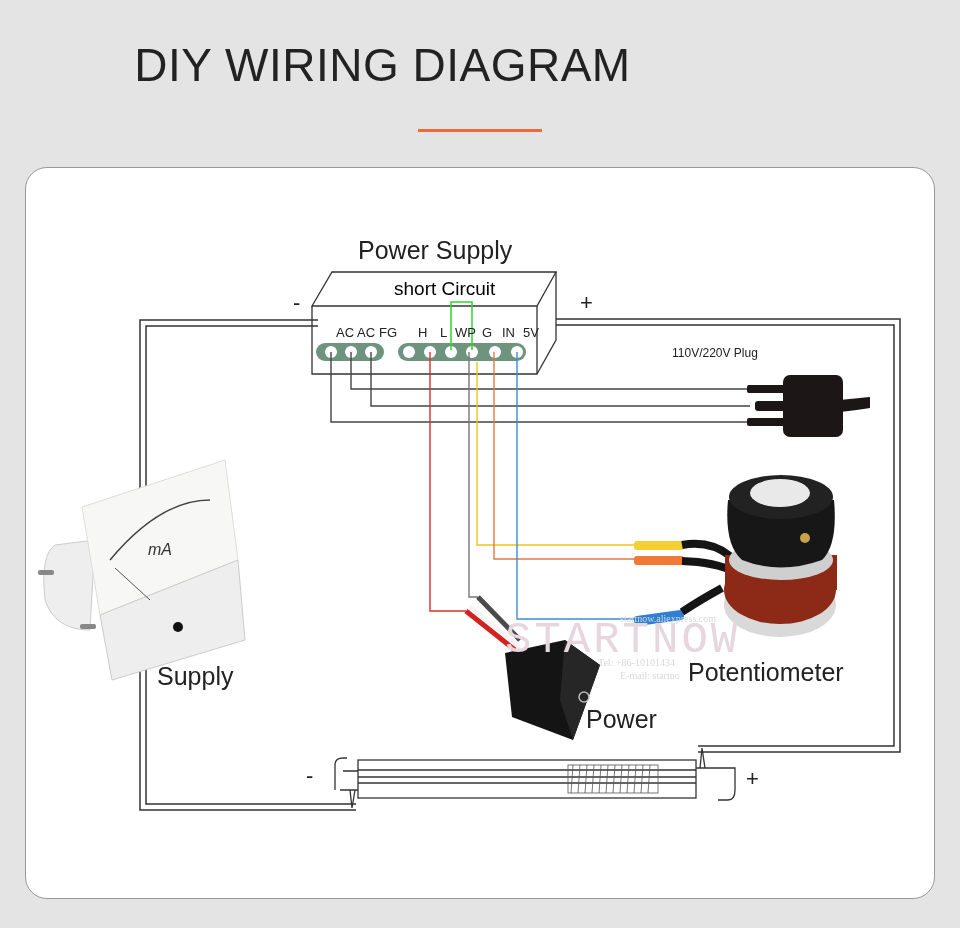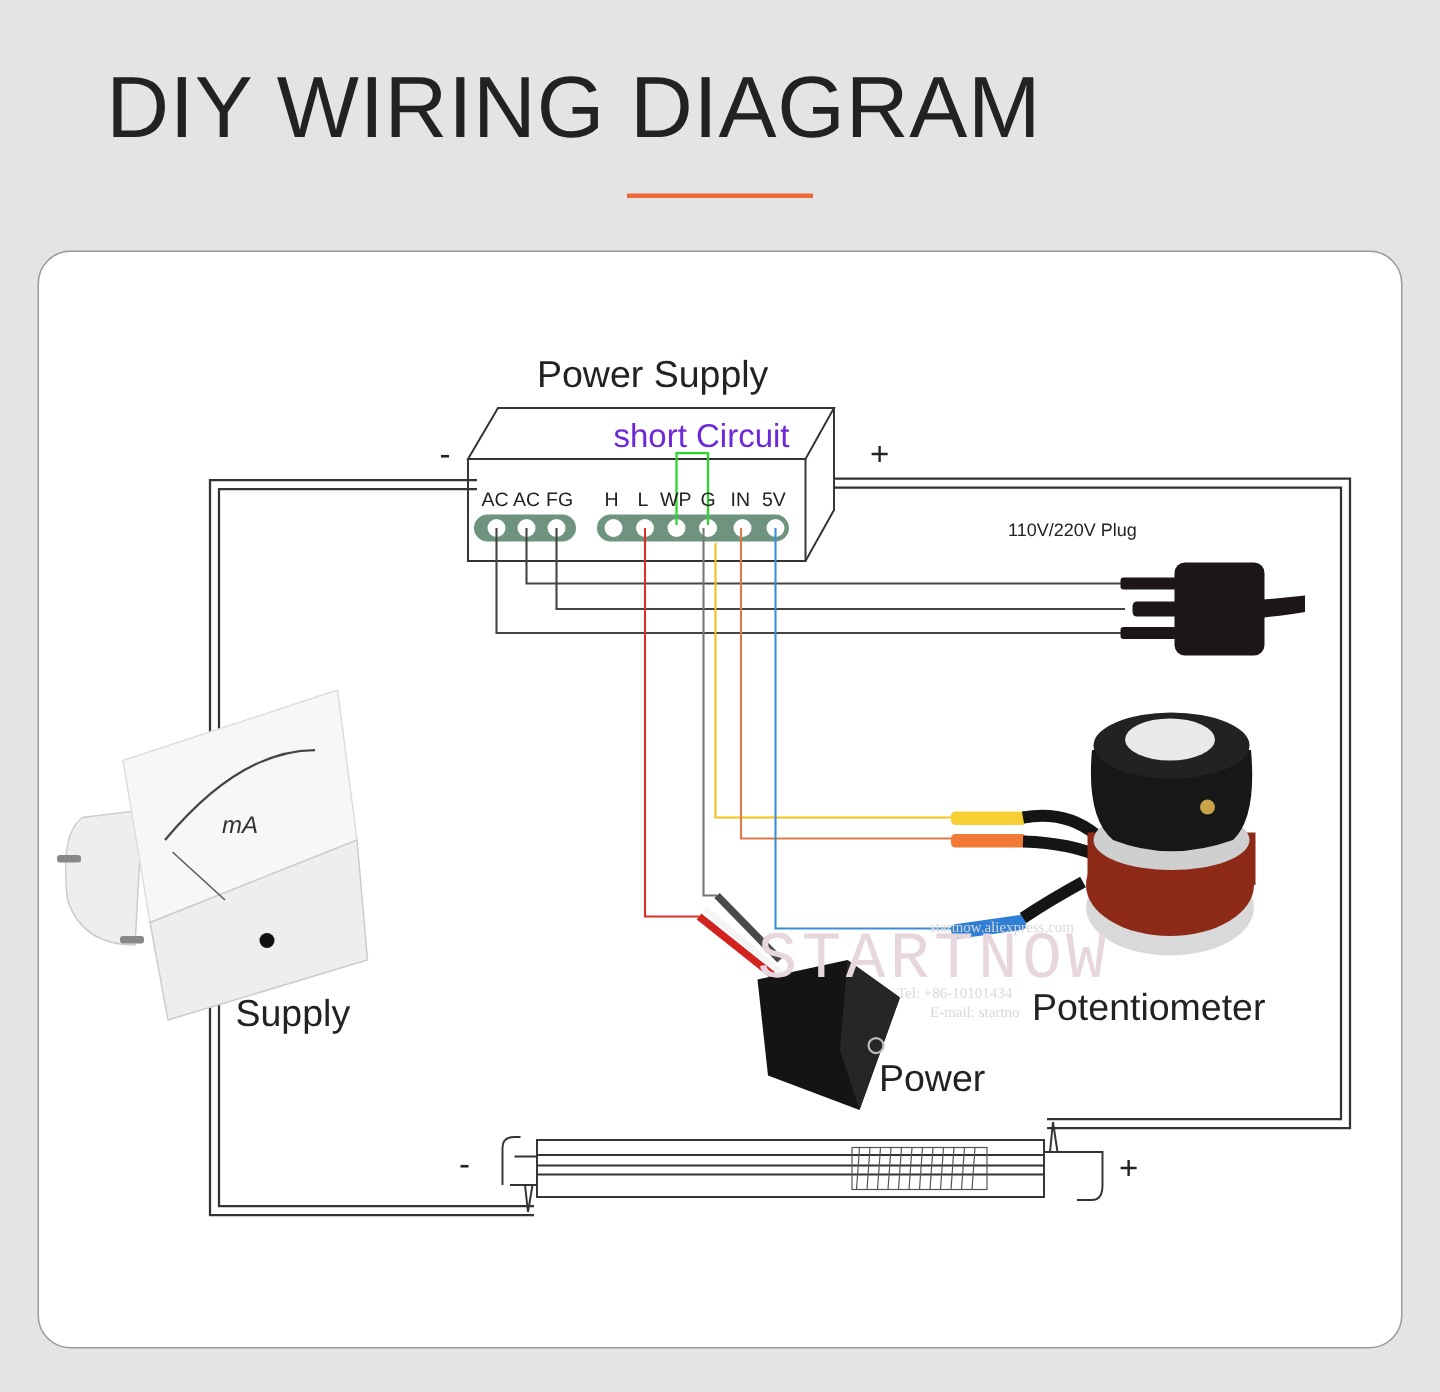--- a/index.html
+++ b/index.html
@@ -1,28 +1,28 @@
 <!DOCTYPE html>
 <html><head>
 <meta charset="utf-8">
 <style>
   html,body{margin:0;padding:0;}
   body{width:960px;height:928px;background:#e4e4e4;position:relative;overflow:hidden;font-family:"Liberation Sans",sans-serif;}
-  .title{position:absolute;left:0;top:38px;width:765px;text-align:center;font-size:58px;color:#222;letter-spacing:0.5px;}
+  .title{position:absolute;left:0;top:38px;width:765px;text-align:center;font-size:46px;color:#222;letter-spacing:0.5px;}
   .accent{position:absolute;left:418px;top:129px;width:124px;height:3px;background:#ef6a3a;}
   .card{position:absolute;left:25px;top:167px;width:910px;height:732px;background:#fff;border:1px solid #999;border-radius:22px;box-sizing:border-box;}
   svg.diagram{position:absolute;left:0;top:0;}
   .lbl{position:absolute;color:#222;white-space:nowrap;}
   .l-ps{left:358px;top:236px;font-size:25px;}
-  .l-sc{left:394px;top:278px;font-size:22px;color:#6d28d9;margin-left:15px;}
+  .l-sc{left:394px;top:278px;font-size:19px;color:#000000;}
   .l-plug{left:672px;top:346px;font-size:12px;}
   .l-amm{left:157px;top:662px;font-size:25px;}
   .l-pot{left:688px;top:658px;font-size:25px;}
   .l-sw{left:586px;top:705px;font-size:25px;}
-  .term{position:absolute;top:325px;font-size:13px;color:#222;}
+  .term{position:absolute;top:325px;font-size:13px;color:#222;margin-left:15px;}
   .sign{position:absolute;font-size:22px;color:#222;}
   .wm{position:absolute;left:505px;top:615px;font-family:Liberation Mono, monospace;font-size:44px;color:#e8d6df;letter-spacing:3px;}
   .wm2{position:absolute;font-size:10px;color:#d8d8d8;font-family:Liberation Serif, serif;}
 </style>
 </head>
 <body>
 
 <div class="title">DIY WIRING DIAGRAM</div>
 <div class="accent"></div>
 

